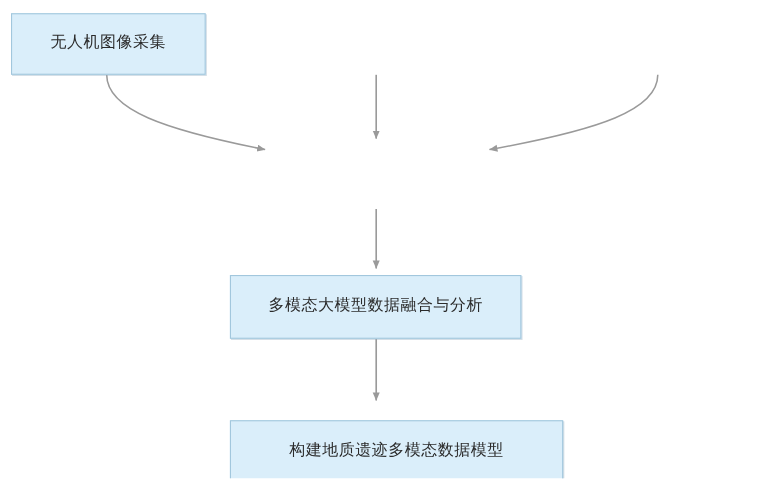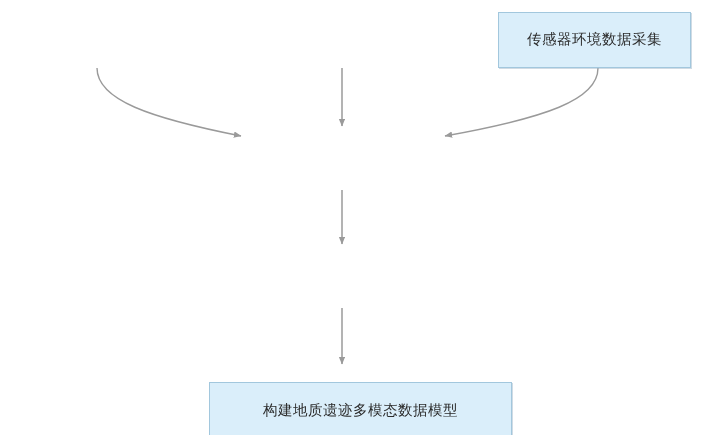--- a/index.html
+++ b/index.html
@@ -68,25 +68,28 @@
 
     <path d="M 342,68 L 342,126" fill="none" stroke="#9a9a9a" stroke-width="1.5" marker-end="url(#arrowhead)"></path>
 
     <path d="M 598,68 C 598,100 545,118 445,136" fill="none" stroke="#9a9a9a" stroke-width="1.4" marker-end="url(#arrowhead)"></path>
 
     <path d="M 342,190 L 342,244" fill="none" stroke="#9a9a9a" stroke-width="1.5" marker-end="url(#arrowhead)"></path>
 
     <path d="M 342,308 L 342,364" fill="none" stroke="#9a9a9a" stroke-width="1.5" marker-end="url(#arrowhead)"></path>
   </svg>
 
-
-
-  <div class="node" id="node-sensor">
-    <span class="node-label">传感器环境数据采集</span>
+  <div class="node" id="node-uav">
+    <span class="node-label">无人机图像采集</span>
   </div>
 
 
+
+
+  <div class="node" id="node-fusion">
+    <span class="node-label">多模态大模型数据融合与分析</span>
+  </div>
 
   <div class="node" id="node-model">
     <span class="node-label">构建地质遗迹多模态数据模型</span>
   </div>
 
 </div>
 
 </body></html>

